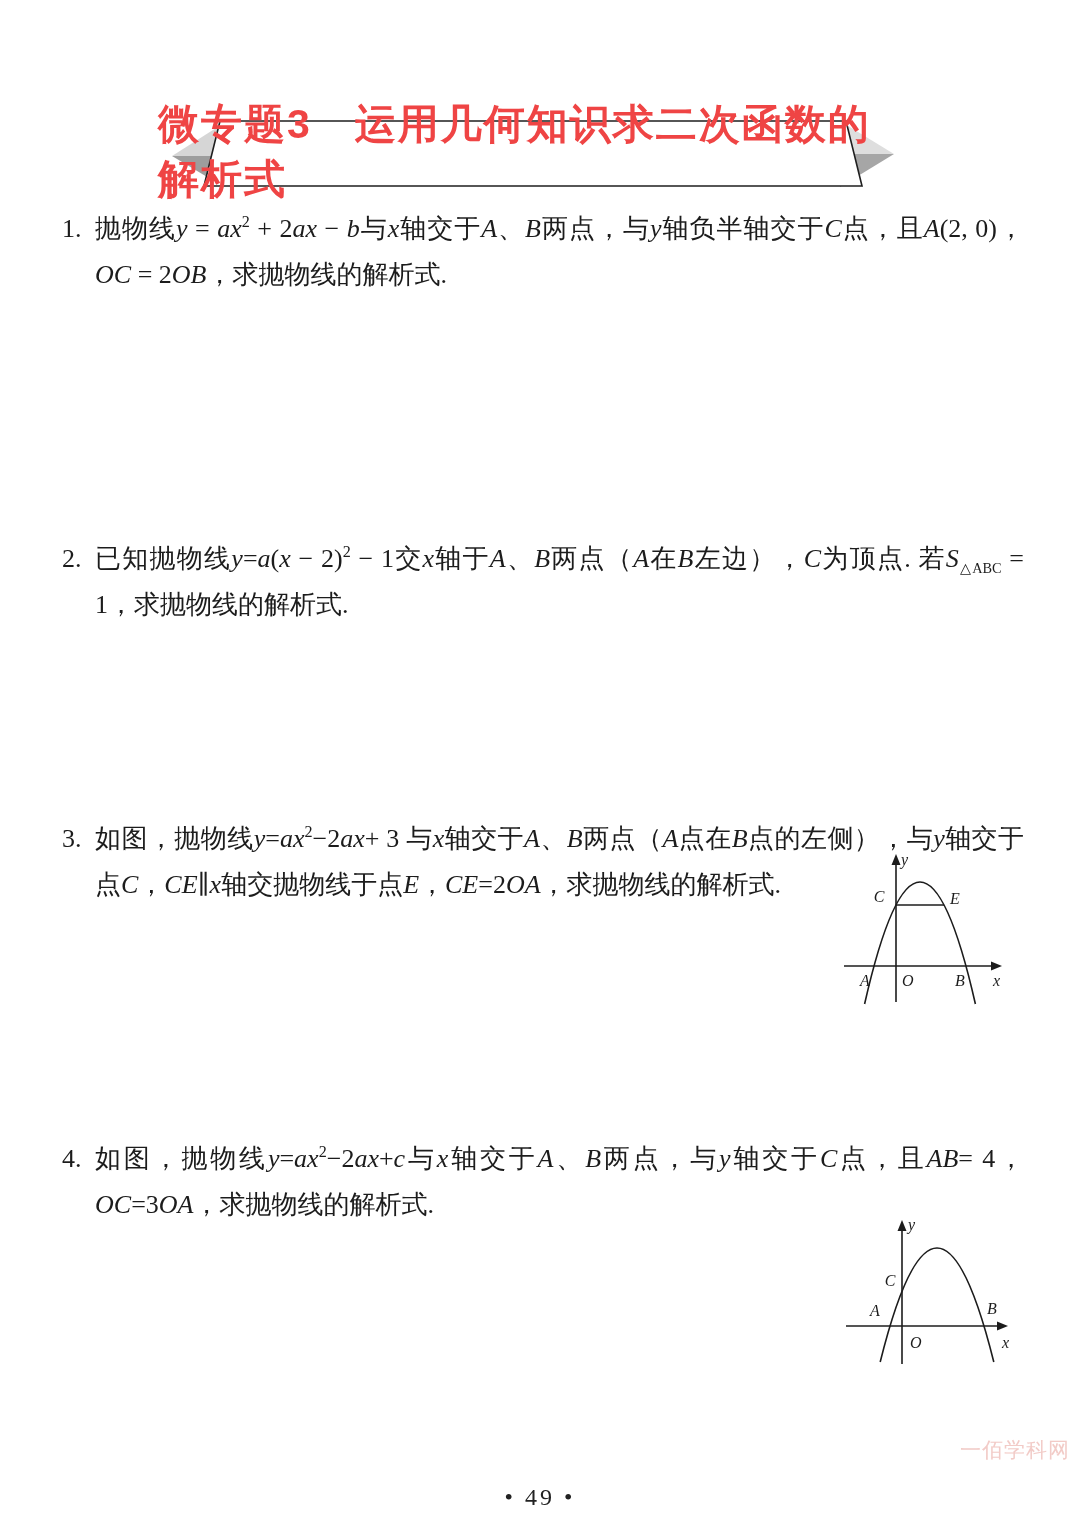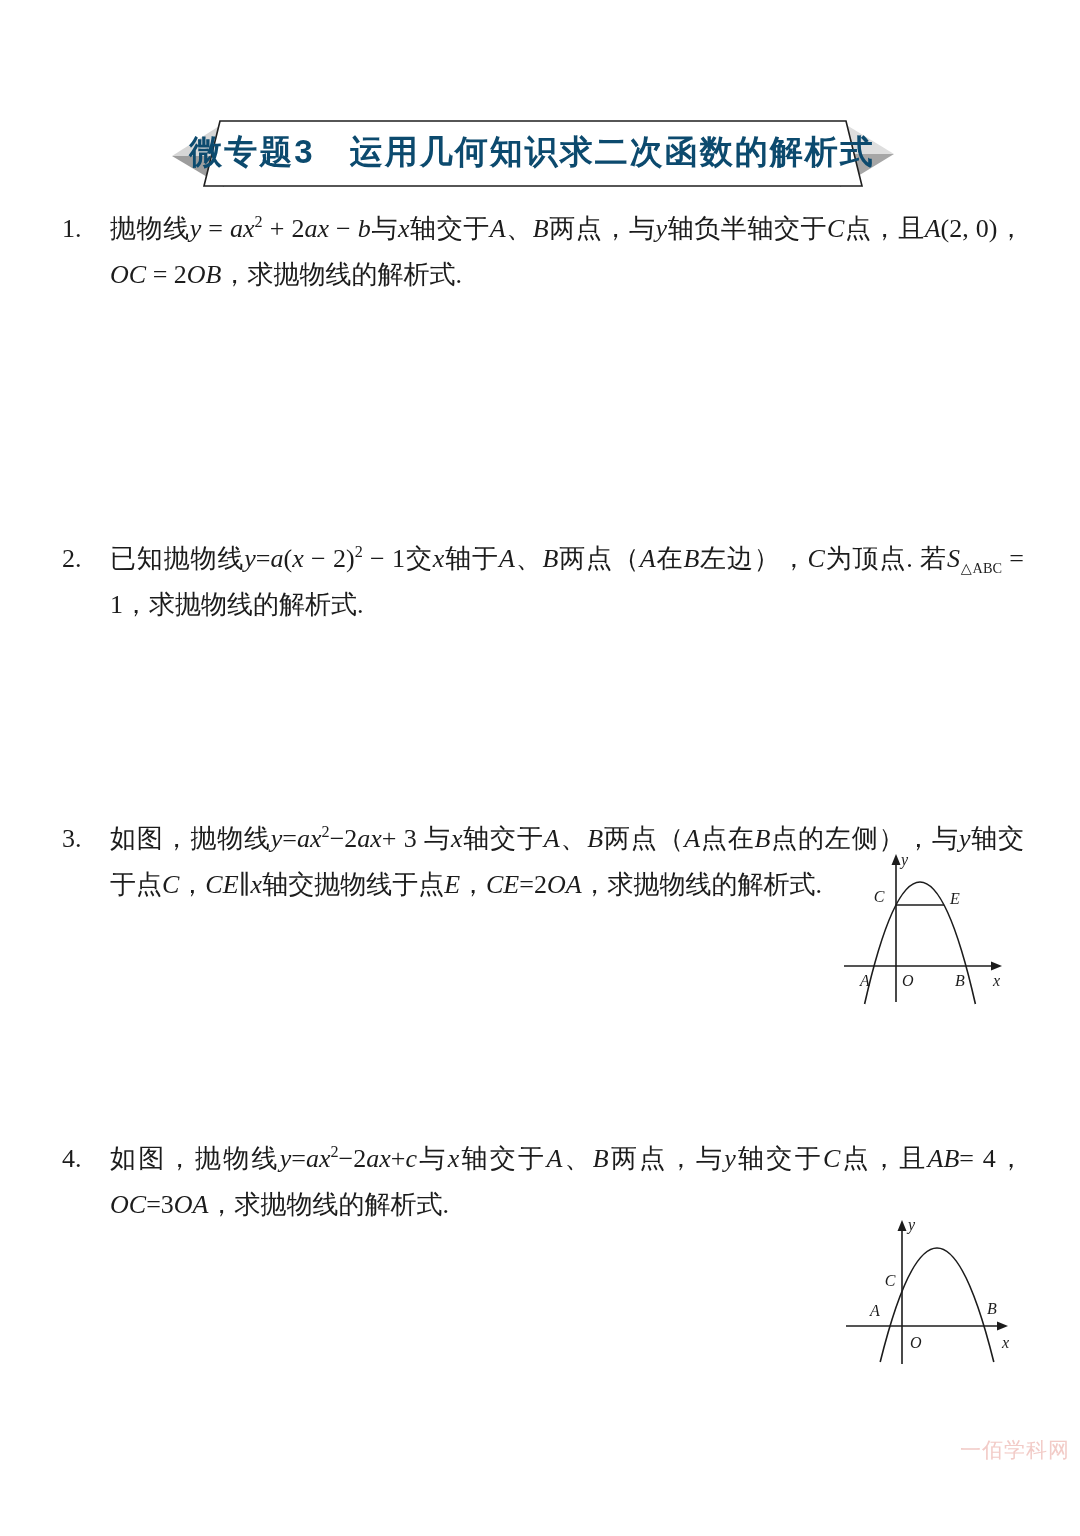--- a/index.html
+++ b/index.html
@@ -10,29 +10,29 @@
     font-family:"Liberation Serif","DejaVu Serif",serif;
     color:#1c1c1c;
   }
 
   
   .banner { position:absolute; left:158px; top:116px; width:748px; height:76px; }
   .banner svg { position:absolute; inset:0; }
   .banner-title {
     position:absolute; inset:0; display:flex; align-items:center; justify-content:center;
     font-family:"Liberation Sans","DejaVu Sans",sans-serif;
-    font-weight:700; font-size:33px; letter-spacing:2px; color:#0c4a6e;
+    font-weight:700; font-size:41px; letter-spacing:2px; color:#ef4444;
     padding-bottom:4px;
   }
 
   
   .problem { position:absolute; left:62px; width:962px; display:flex; }
   .p1 { top:206px; } .p2 { top:536px; } .p3 { top:816px; } .p4 { top:1136px; }
   .pnum  { width:33px; flex:0 0 33px; font-size:26px; line-height:46px; }
-  .ptext { flex:1; font-size:26px; line-height:46px; text-align:justify; word-break:break-word;margin-left:15px; }
+  .ptext { flex:1; font-size:26px; line-height:46px; text-align:justify; word-break:break-word; }
   .ptext .seg.it  { font-style:italic; }
   .ptext .seg.sup { font-size:0.62em; vertical-align:super; line-height:0; }
   .ptext .seg.sub { font-size:0.55em; vertical-align:sub; line-height:0; }
 
   
   .fig { position:absolute; }
   .fig3 { left:838px; top:850px; }
   .fig4 { left:842px; top:1216px; }
   .fig svg text {
     font-family:"Liberation Serif","DejaVu Serif",serif;
@@ -129,15 +129,16 @@
 
       <text x="48" y="70" text-anchor="middle">C</text>
       <text x="28" y="100">A</text>
       <text x="145" y="98">B</text>
       <text x="68" y="132">O</text>
       <text x="160" y="132">x</text>
       <text x="66" y="14">y</text>
     </svg>
   </div>
 
+  <div class="pageno">• 49 •</div>
   <div class="watermark">一佰学科网</div>
 
 </div>
 
 </body></html>

